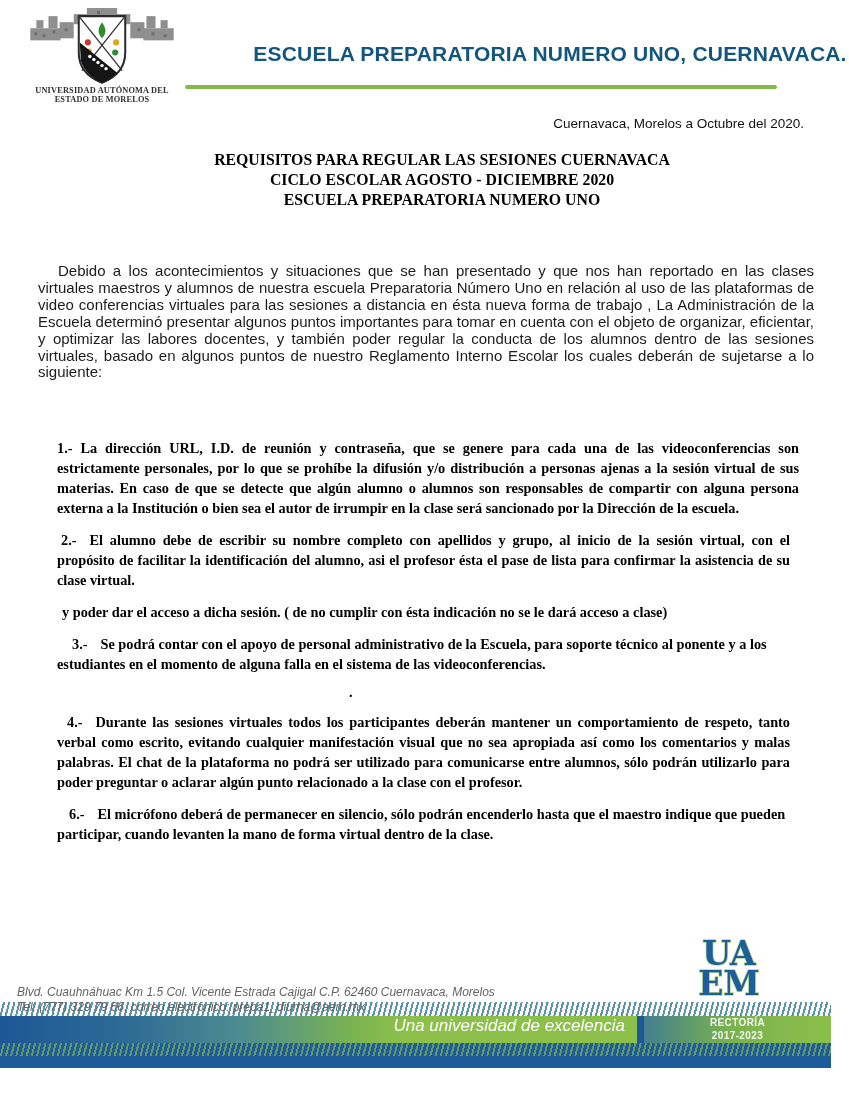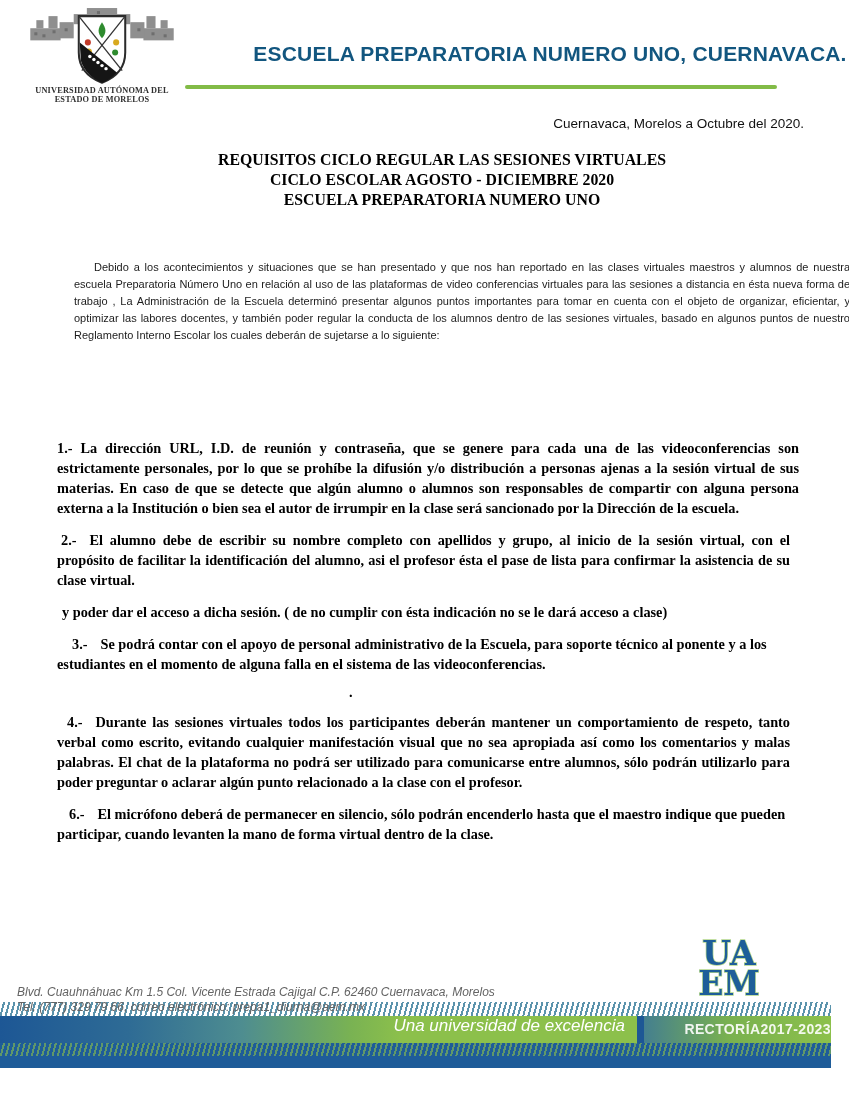--- a/index.html
+++ b/index.html
@@ -23,23 +23,22 @@
   }
   
   .doc-title{
     position:absolute;left:35px;right:0;top:150px;text-align:center;
     font-family:"Liberation Serif",serif;font-weight:bold;font-size:15.8px;
     line-height:20px;color:#000;
   }
   
   .intro{
     position:absolute;left:38px;top:248px;width:776px;
-    font-size:11px;line-height:16.9px;text-align:justify;color:#1c1c1c;
+    font-size:15px;line-height:16.9px;text-align:justify;color:#1c1c1c;
     text-indent:20px;
-    margin-left:36px;
   }
   
   .items{
     position:absolute;left:45px;top:426px;width:757px;
     font-family:"Liberation Serif",serif;font-weight:bold;font-size:14.3px;
     line-height:20px;color:#000;
   }
   .items p{margin:12px;}
   .item-num{margin-right:13px;}
   .item-1{margin-left:15px;width:742px;text-align:justify;margin-bottom:8px;}
@@ -64,23 +63,23 @@
     width:637px;display:flex;justify-content:flex-end;
     padding-right:12px;box-sizing:border-box;
     background:linear-gradient(90deg,#1D5795 0%,#2e6b95 20%,#4e8d90 38%,#79b253 55%,#8CC04B 63%,#8CC04B 100%);
   }
   .slogan{
     color:#ffffff;font-style:italic;font-size:17px;
     font-family:"Liberation Sans",sans-serif;
   }
   .band-sep{width:7px;background:#1D5795;}
   .band-right{
-    flex:1;display:flex;flex-direction:row;align-items:center;justify-content:flex-end;
+    flex:1;display:flex;flex-direction:column;align-items:center;justify-content:flex-start;
     background:linear-gradient(90deg,#447f8f 0%,#79b14f 45%,#8CC04B 100%);
-    color:rgba(255,255,255,.9);font-weight:bold;font-size:14px;line-height:13px;
+    color:rgba(255,255,255,.9);font-weight:bold;font-size:10px;line-height:13px;
     letter-spacing:.4px;
   }
   .hatch-bottom{
     position:absolute;left:0;top:1043px;width:831px;height:13px;
     background-color:#1e5c99;
     background-image:repeating-linear-gradient(105deg,rgba(140,192,75,0) 0 3px,rgba(140,192,75,.6) 3px 5px);
   }
   .solid-bar{position:absolute;left:0;top:1056px;width:831px;height:12px;background:#1e5c99;}
 </style>
 </head>
@@ -135,21 +134,21 @@
     <text x="75" y="97" text-anchor="middle" font-size="8.2" font-weight="bold" fill="#2f2f2f" font-family="Liberation Serif,serif" letter-spacing="0.2">ESTADO DE MORELOS</text>
   </svg>
 </div>
 
 <div class="header-title">ESCUELA PREPARATORIA NUMERO UNO, CUERNAVACA.</div>
 <div class="green-rule"></div>
 
 <div class="date-line">Cuernavaca, Morelos a  Octubre del 2020.</div>
 
 <div class="doc-title">
-  <div>REQUISITOS CICLO REGULAR LAS SESIONES VIRTUALES</div>
+  <div>REQUISITOS PARA REGULAR LAS SESIONES CUERNAVACA</div>
   <div>CICLO ESCOLAR AGOSTO - DICIEMBRE 2020</div>
   <div>ESCUELA PREPARATORIA NUMERO UNO</div>
 </div>
 
 <p class="intro">Debido a los acontecimientos y situaciones que se han presentado y que nos han reportado en  las clases virtuales maestros y alumnos de nuestra escuela Preparatoria Número Uno en relación al uso de las plataformas de video conferencias virtuales para las sesiones a distancia en ésta nueva forma de trabajo , La Administración de la Escuela determinó presentar algunos puntos importantes para tomar en cuenta con el objeto de organizar, eficientar, y optimizar las labores docentes, y también poder regular la conducta de los alumnos dentro de las sesiones virtuales, basado en algunos puntos de nuestro Reglamento Interno Escolar los cuales deberán de  sujetarse a lo siguiente:</p>
 
 <div class="items">
   <p class="item-1"><span class="item-num">1.-</span><span>La dirección URL, I.D. de reunión y contraseña, que se genere para cada una de las videoconferencias son estrictamente personales, por lo que se prohíbe la difusión y/o distribución a personas ajenas a la sesión virtual de sus materias.  En caso de que se detecte que algún alumno o alumnos son responsables de compartir con alguna persona externa a la Institución o bien sea el autor de irrumpir en la clase será sancionado por la Dirección de la escuela.</span></p>
 
   <p class="item-2"><span class="item-num">2.-</span><span>El alumno debe de escribir su nombre completo con apellidos y grupo, al inicio de la sesión virtual, con el propósito de facilitar la identificación del alumno, asi el profesor ésta el pase de lista para confirmar la asistencia de su clase virtual.</span></p>

